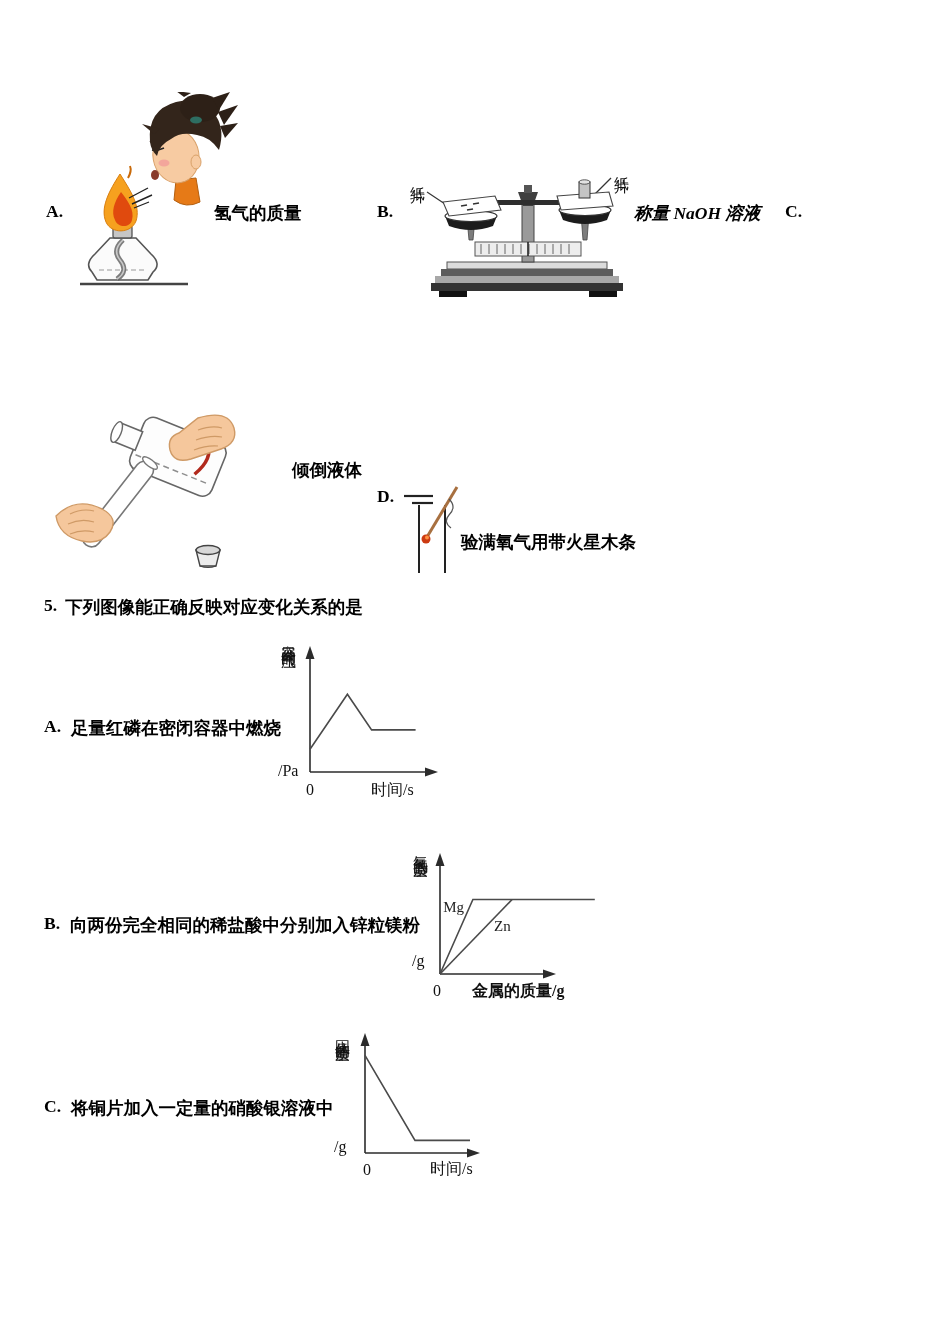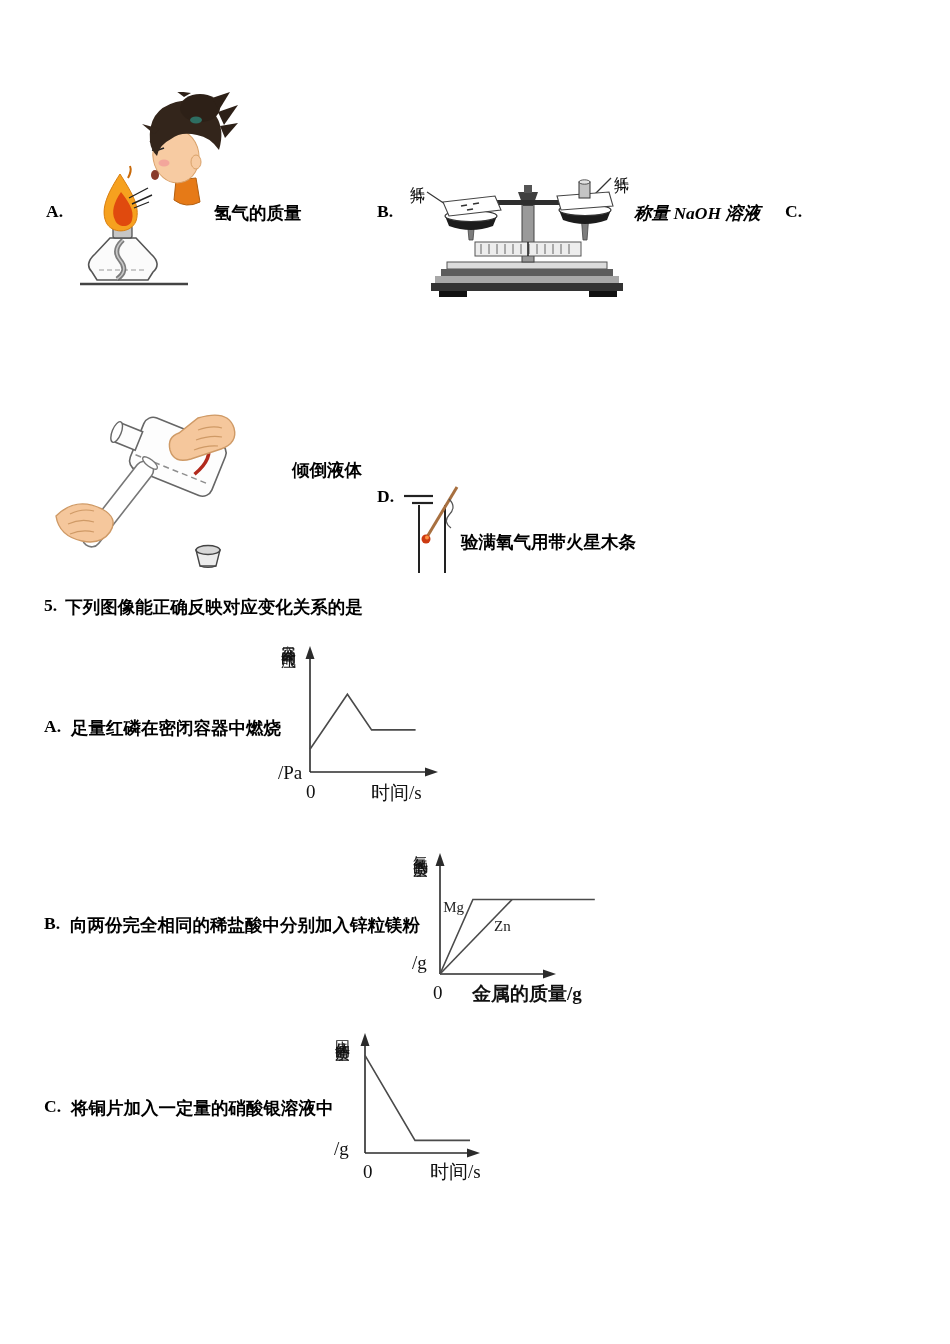--- a/index.html
+++ b/index.html
@@ -13,21 +13,21 @@
   .opt-row { display:flex; align-items:flex-start; }
   .opt-label { font-weight:bold; margin-right:10px; }
   .stem-num { font-weight:bold; margin-right:8px; }
   .vlab {
     writing-mode:vertical-rl; text-orientation:upright;
     font-family:"Liberation Serif", serif; font-size:15px; color:#111;
     letter-spacing:3px; line-height:1.1; white-space:nowrap;
   }
   .chart { position:absolute; }
   .chart .vlab { position:absolute; font-size:15px; letter-spacing:2px; }
-  .hlab { position:absolute; font-family:"Liberation Serif", serif; font-size:19px; color:#111; white-space:nowrap; }
+  .hlab { position:absolute; font-family:"Liberation Serif", serif; font-size:16px; color:#111; white-space:nowrap; }
   .plot { position:absolute; overflow:visible; }
   .axis { stroke:#2b2b2b; stroke-width:1.6; }
   .axis-arrow { fill:#2b2b2b; }
   .series-line { fill:none; stroke:#4a4a4a; stroke-width:1.6; }
   .series-label { font-family:"Liberation Serif", serif; font-size:15px; fill:#222; }
   svg { display:block; }
   .figure { position:absolute; }
   .paper-note { position:absolute; }
 </style>
 </head>

